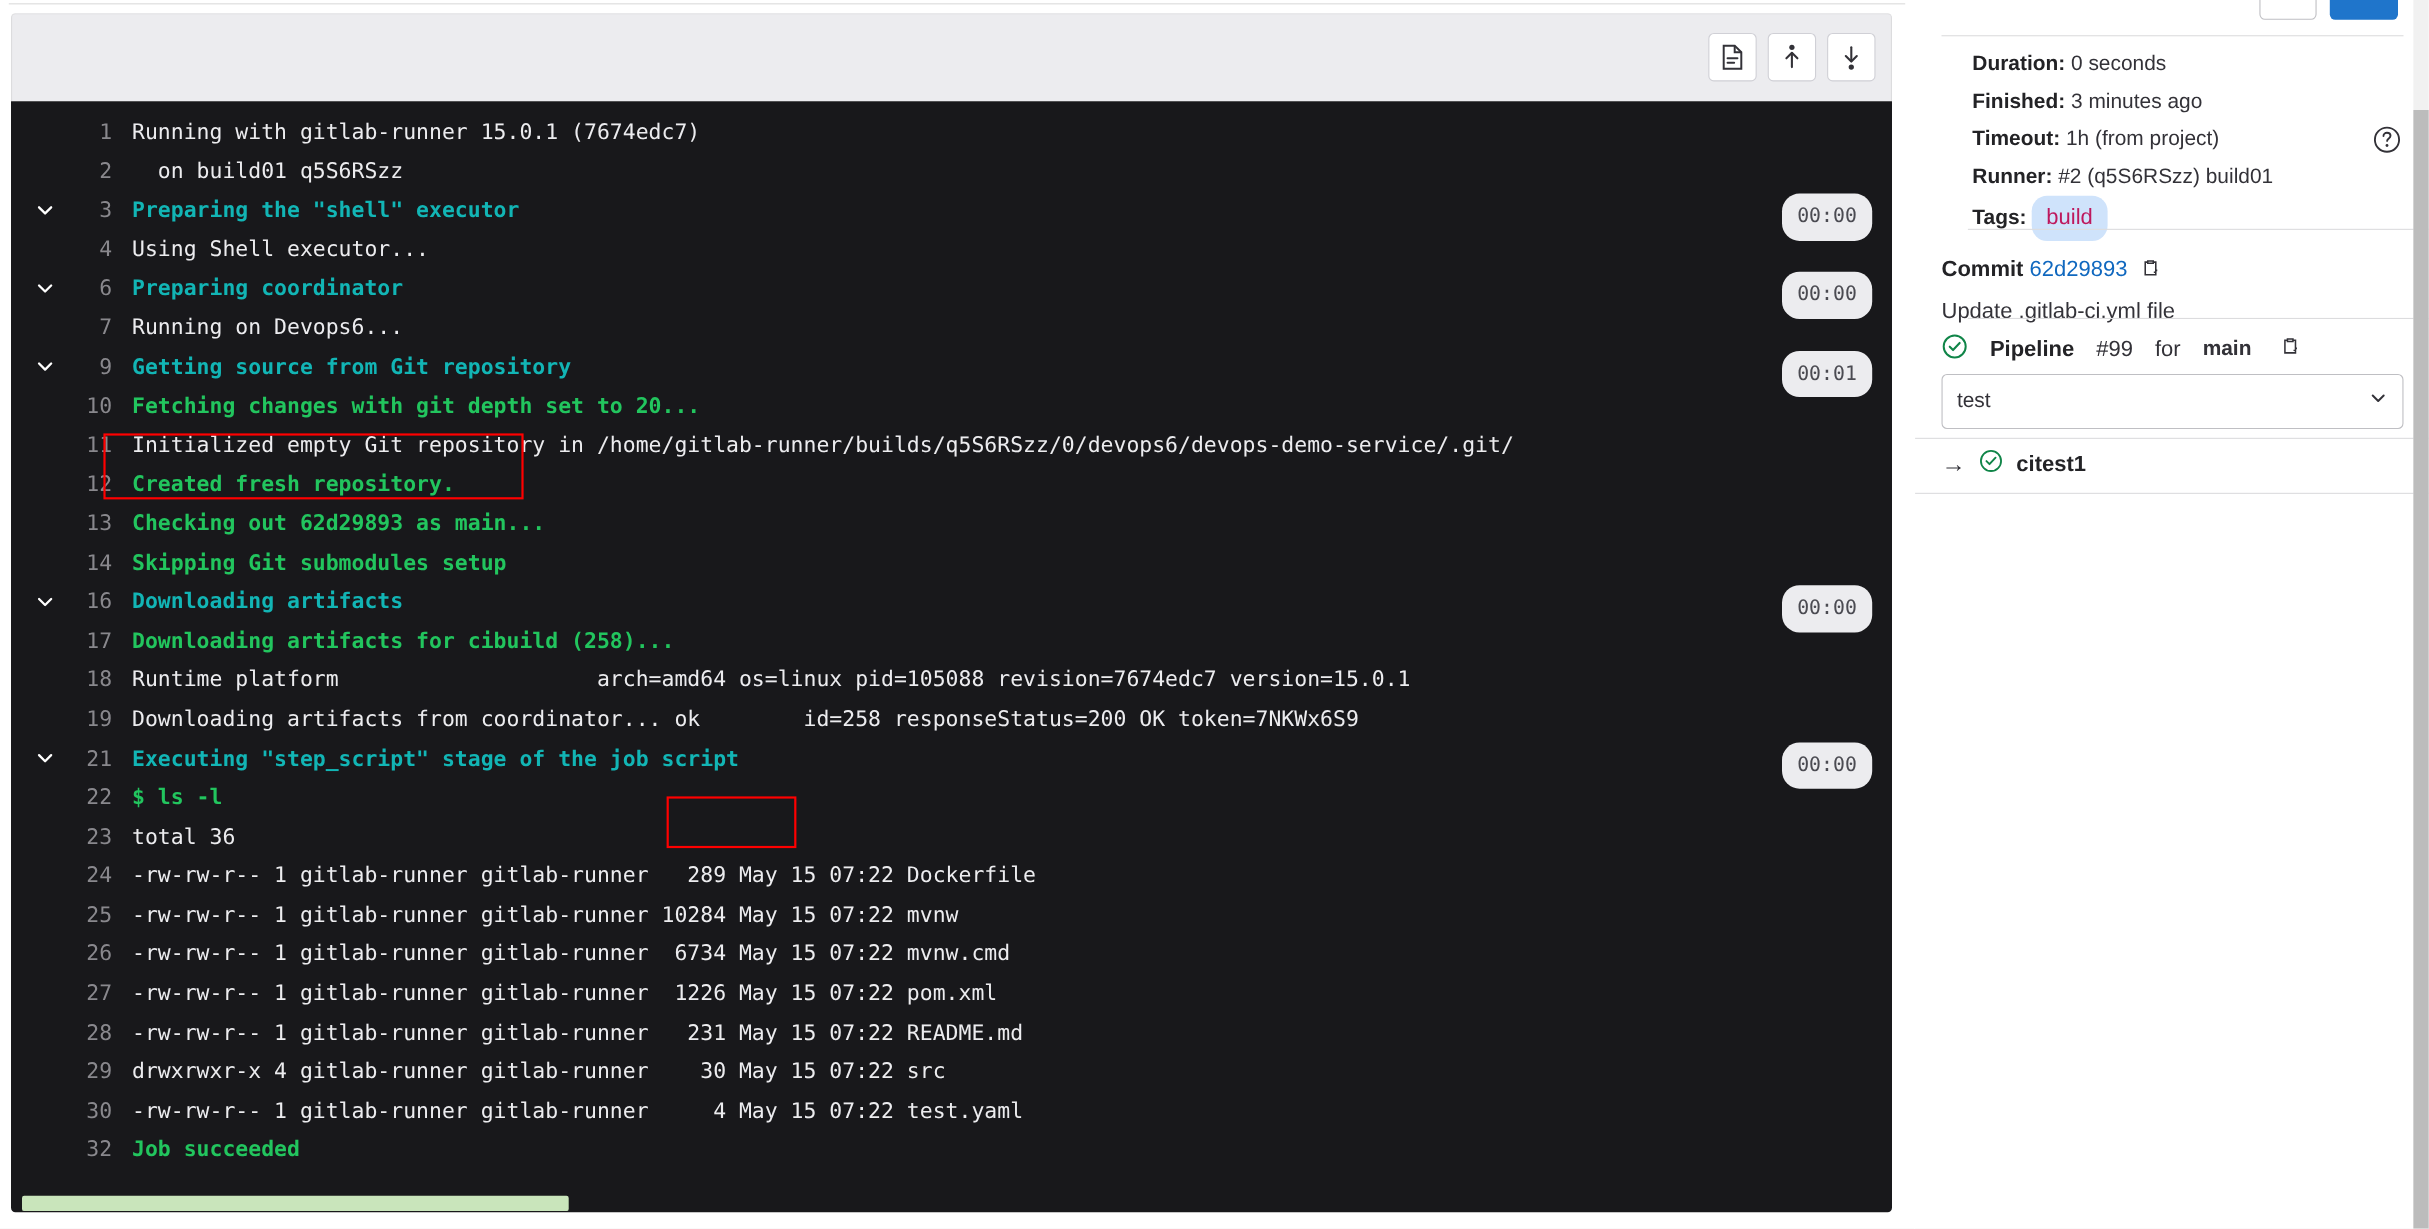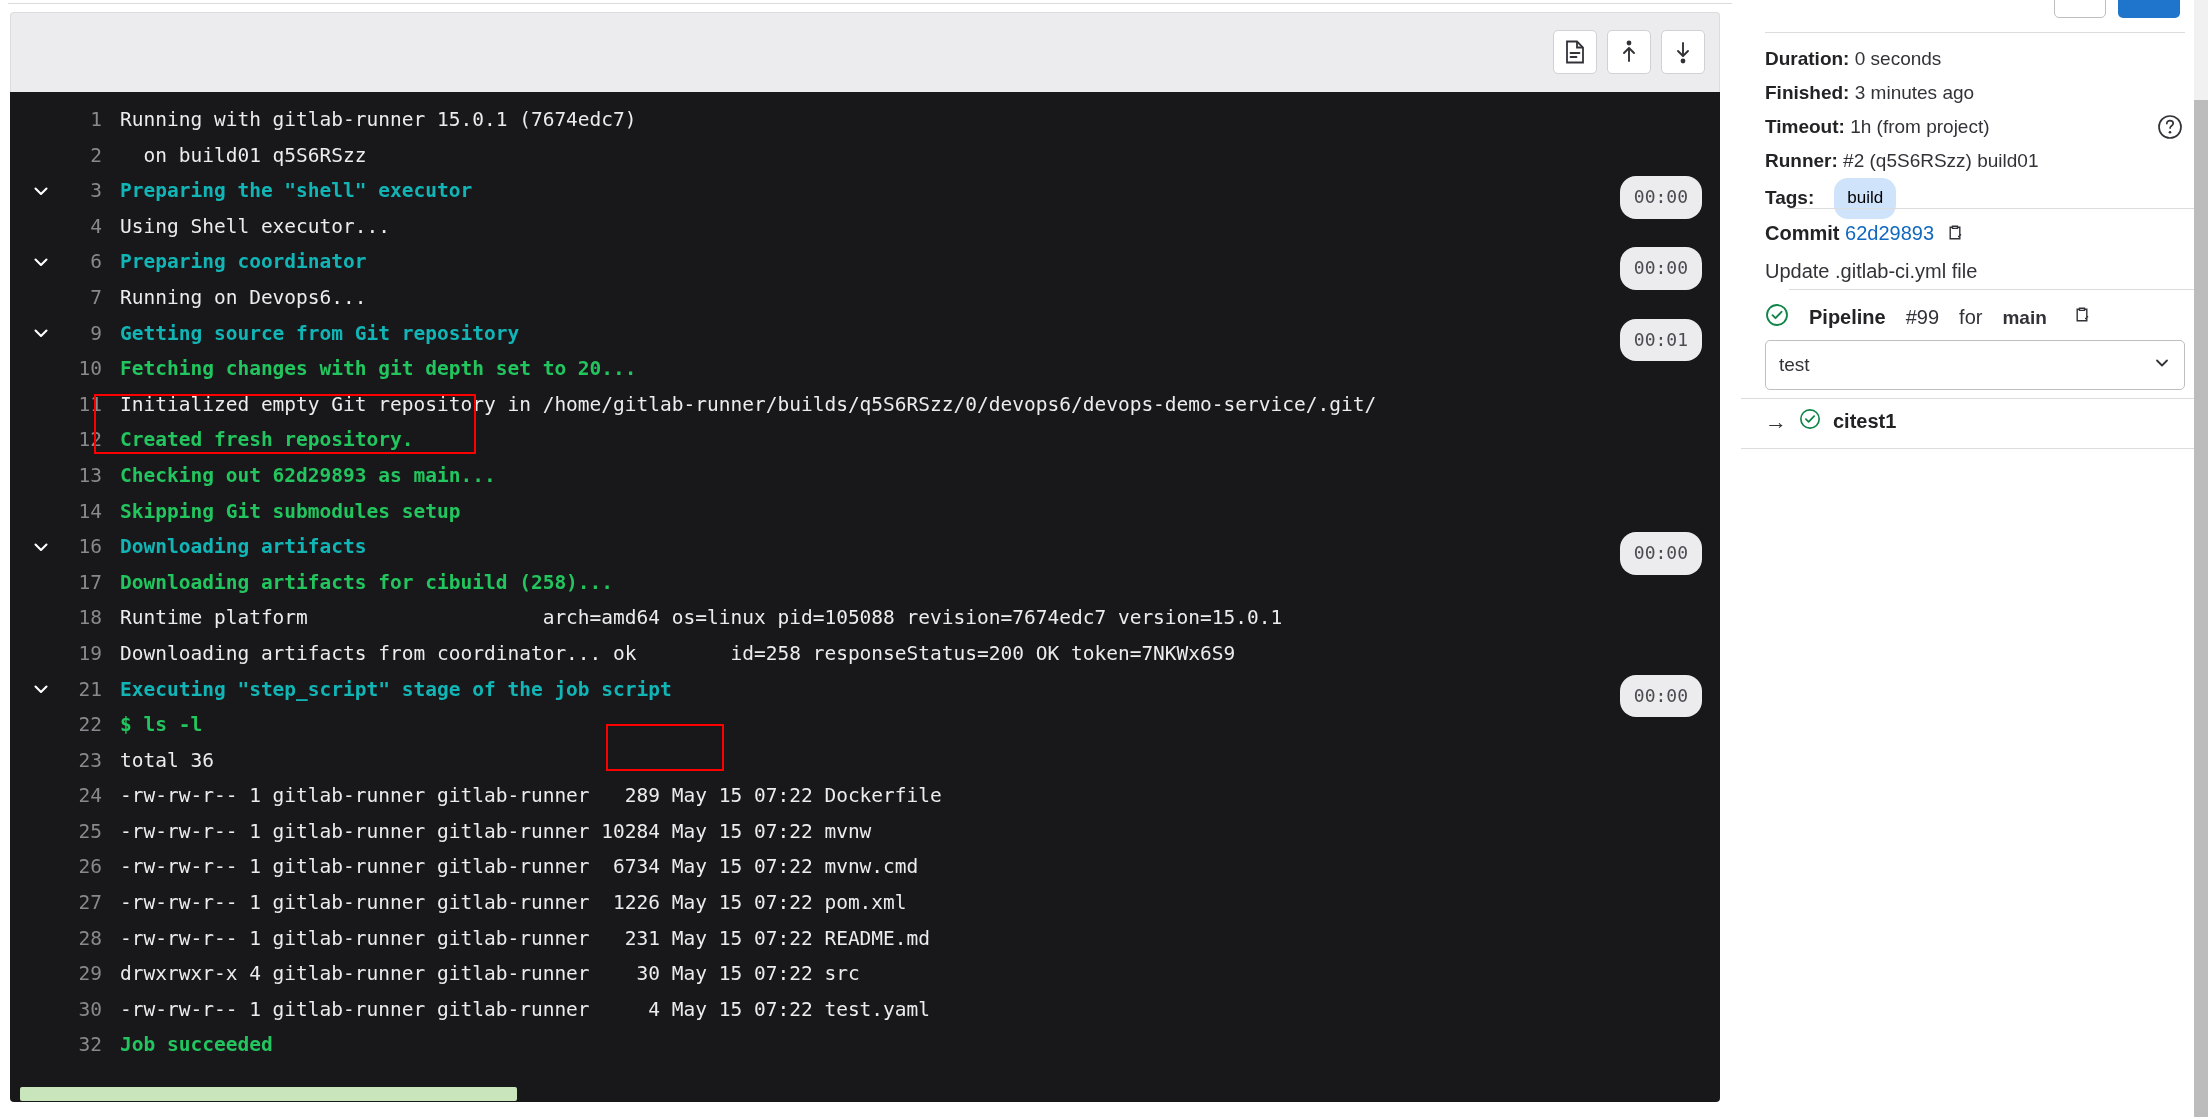--- a/index.html
+++ b/index.html
@@ -122,35 +122,35 @@
   }
   .sb-divider {
     height: 1px; background: #dcdcde; margin: 0 24px;
   }
   .sb-divider.top { position: absolute; left: 0; top: 32px; width: 420px; margin: 0 0 0 24px; }
   .sb-info {
     position: absolute; left: 24px; top: 42px; width: 400px;
     font-size: 19px; color: #333238; line-height: 34px;
   }
   .sb-info .row { position: relative; white-space: nowrap; }
-  .sb-info b { font-weight: 700; color: #232326; }
+  .sb-info b { font-weight: 700; color: #232326; margin-left: 28px; }
   .help-icon {
     position: absolute; right: -18px; top: 72px;
     width: 26px; height: 26px; cursor: pointer;
   }
   .tag-pill {
     display: inline-block;
-    background: #cfe3fb; color: #000000;
-    border-radius: 14px; font-size: 17px;
-    padding: 3px 13px 4px; margin-left: 20px;
+    background: #cfe3fb; color: #be185d;
+    border-radius: 14px; font-size: 20px;
+    padding: 3px 13px 4px; margin-left: 5px;
     vertical-align: middle;
   }
   .sb-divider.mid { position: absolute; left: 24px; top: 208px; width: 420px; }
   .sb-commit {
-    position: absolute; left: 24px; top: 216px; width: 420px;
+    position: absolute; left: 24px; top: 228px; width: 420px;
     font-size: 20px; color: #333238; line-height: 35px;
   }
   .sb-commit b { font-weight: 700; color: #232326; }
   .sb-commit a { color: #1068bf; text-decoration: none; cursor: pointer; }
   .copy-icon { display:inline-block; vertical-align:-3px; margin-left:6px; cursor:pointer; }
   .sb-divider.mid2 { position: absolute; left: 24px; top: 289px; width: 420px; }
   .sb-pipeline {
     position: absolute; left: 24px; top: 303px; width: 420px;
     font-size: 20px; color: #333238;
     display: flex; align-items: center; gap: 20px;

